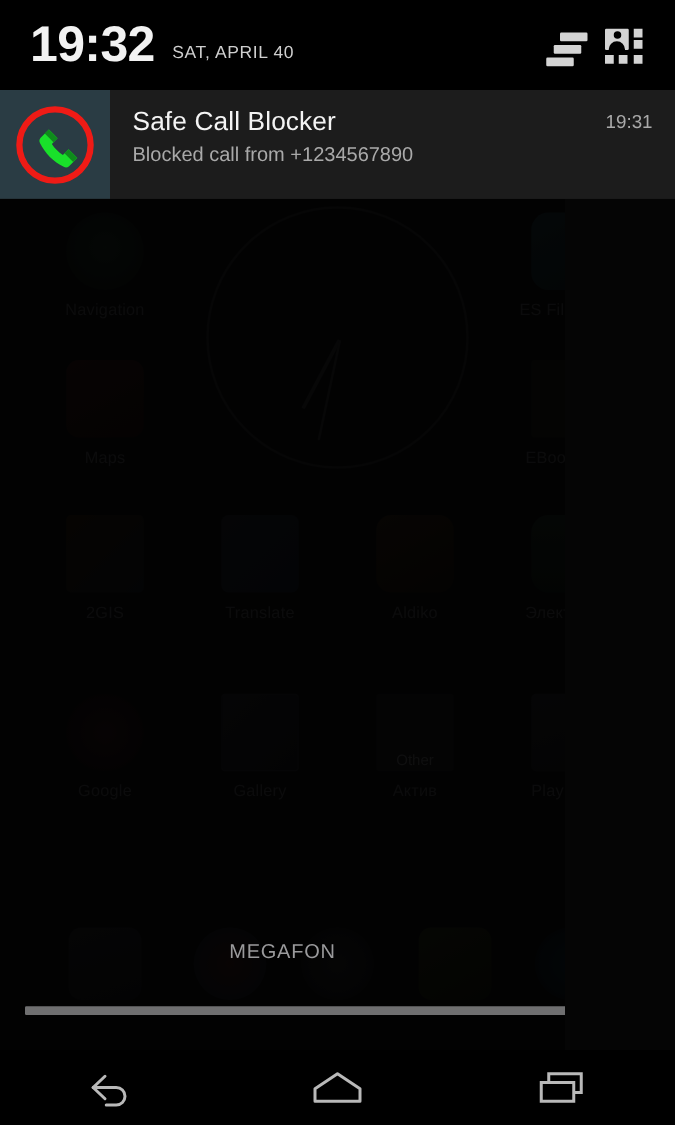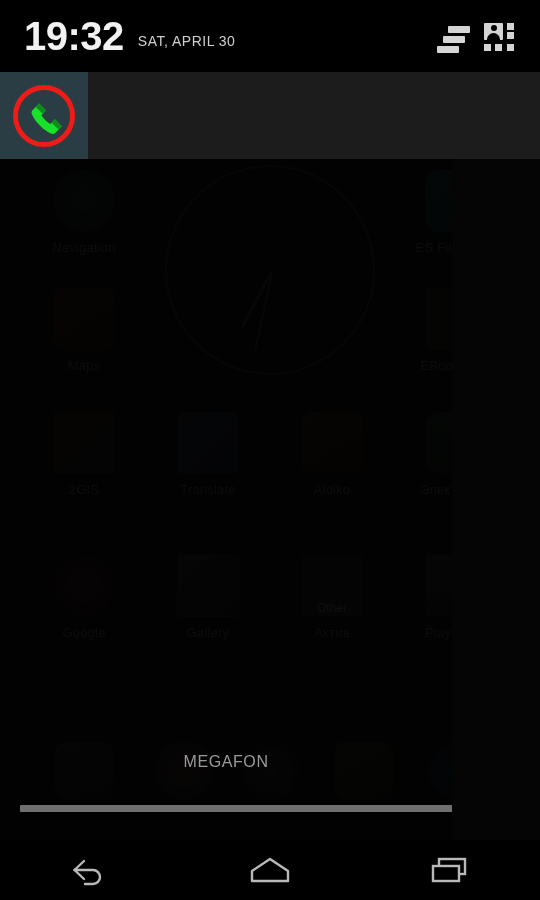--- a/index.html
+++ b/index.html
@@ -241,21 +241,21 @@
     <div class="hs-dim"></div>
 
     <div class="carrier">MEGAFON</div>
     <div class="drag-handle"></div>
   </div>
 
   <div id="shade">
 
     <div class="shade-header">
       <div class="hdr-time">19:32</div>
-      <div class="hdr-date">SAT, APRIL 30</div>
+      <div class="hdr-date">SAT, APRIL 40</div>
       <div class="hdr-spacer"></div>
 
       <div class="icon-btn">
         <div class="clr-bar clr-b1"></div>
         <div class="clr-bar clr-b2"></div>
         <div class="clr-bar clr-b3"></div>
       </div>
 
       <div class="icon-btn">
         <div class="qs-wrap">
@@ -273,20 +273,25 @@
       <div class="notif-row">
         <div class="notif-icon-tile">
           <div class="blocked-call-icon">
             <svg width="44" height="44" viewBox="0 0 24 24" aria-hidden="true">
               <path d="M6.6 2.5 L3.0 6.1 C2.4 6.7 2.3 7.6 2.7 8.4 C4.9 12.9 8.6 16.6 13.1 18.8 C13.9 19.2 14.8 19.1 15.4 18.5 L19.0 14.9 L15.2 11.1 L12.7 13.6 C10.8 12.4 9.1 10.7 7.9 8.8 L10.4 6.3 Z" fill="#19e02a"></path>
               <path d="M6.6 2.5 L10.4 6.3 L8.6 8.1 L4.8 4.3 Z" fill="#0f8a1c"></path>
               <path d="M15.2 11.1 L19.0 14.9 L17.2 16.7 L13.4 12.9 Z" fill="#0f8a1c"></path>
             </svg>
           </div>
         </div>
+        <div class="notif-body">
+          <div class="notif-title">Safe Call Blocker</div>
+          <div class="notif-text">Blocked call from +1234567890</div>
+          <div class="notif-when">19:31</div>
+        </div>
       </div>
     </div>
   </div>
 
   <div id="navbar">
     <div class="nav-btn">
       <svg width="46" height="32" viewBox="0 0 46 32" aria-hidden="true">
         <path d="M17 7 L7.5 16 L17 25" fill="none" stroke="#b9b9b9" stroke-width="2.4" stroke-linecap="round" stroke-linejoin="round"></path>
         <path d="M7.5 16 H26 a7 7 0 0 1 0 14 H18" fill="none" stroke="#b9b9b9" stroke-width="2.4" stroke-linecap="round" stroke-linejoin="round"></path>
       </svg>

